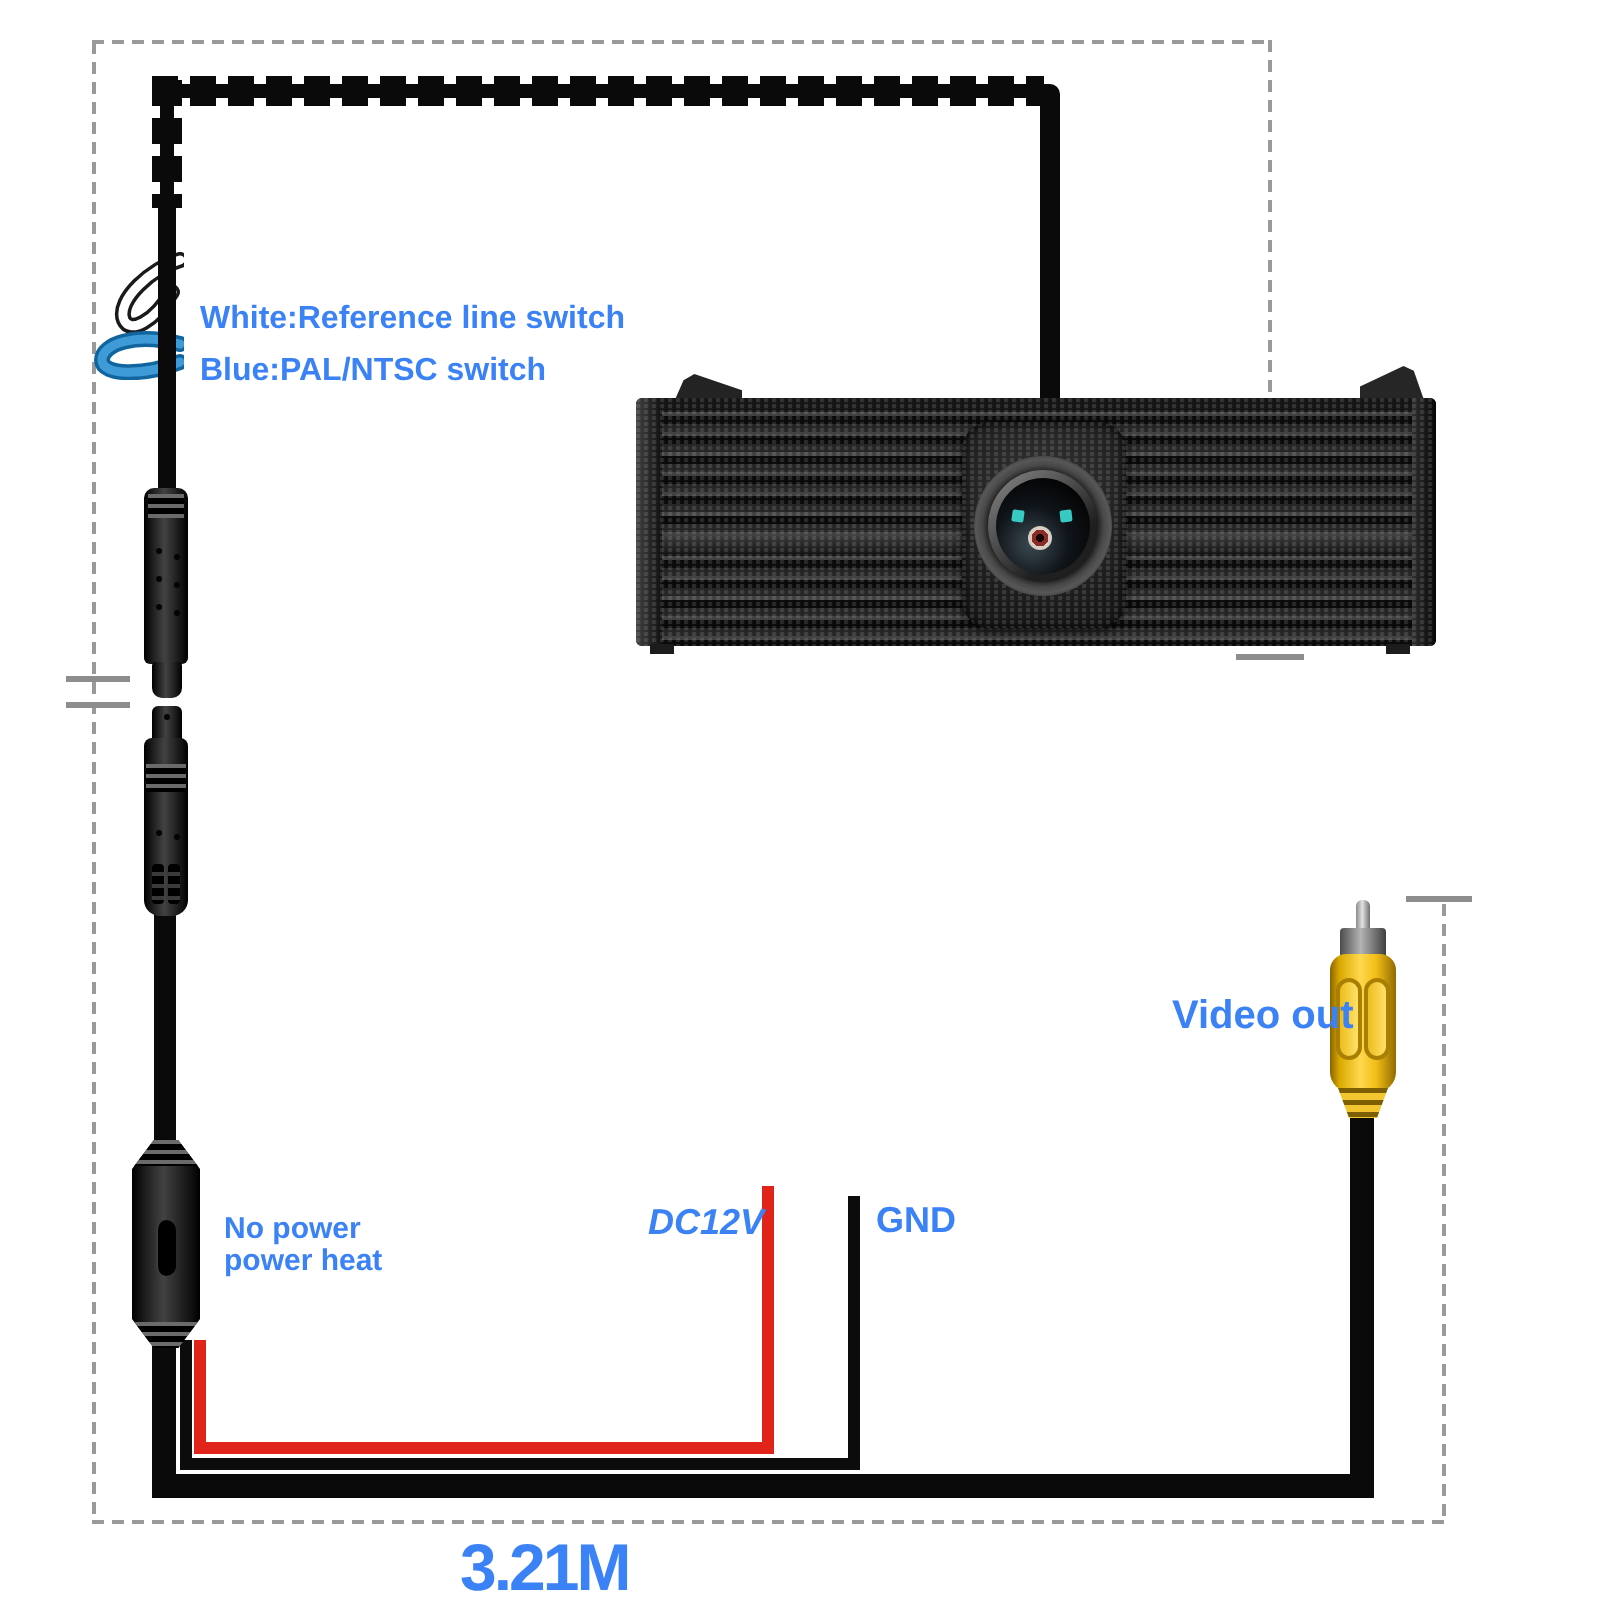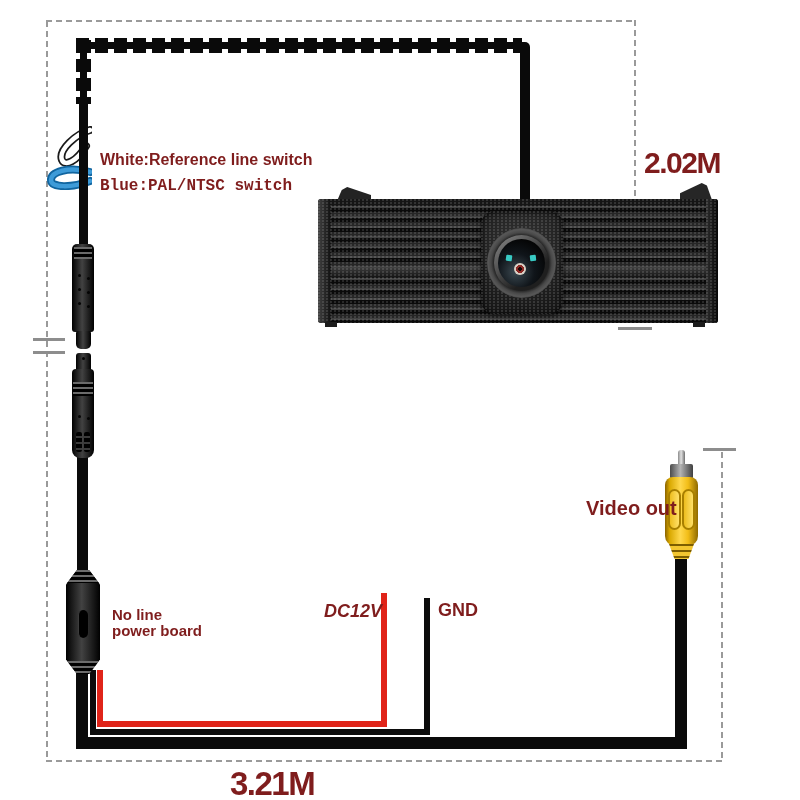--- a/index.html
+++ b/index.html
@@ -1,21 +1,21 @@
 <!DOCTYPE html>
 <html style="--cable: #0a0a0a; --dash: #9a9a9a; --wire-red: #e02419; --rca-yellow: #f7c22a; --switch-blue-loop: #3e9bd8; --lens-dot-cyan: #38c9c3;"><head>
 <meta charset="utf-8">
 <style>
   html,body{margin:0;padding:0;background:#fff;}
   #canvas{
     position:relative;width:800px;height:800px;background:#fff;overflow:hidden;
     font-family:"Liberation Sans","DejaVu Sans",sans-serif;color:#111;
   }
   .abs{position:absolute;}
-  .lbl{position:absolute;font-weight:700;white-space:nowrap;color:#7f1d1d;}
+  .lbl{position:absolute;font-weight:700;white-space:nowrap;color:#3b82f6;}
   
   .dash-h{height:2px;background:repeating-linear-gradient(90deg,var(--dash,#9a9a9a) 0 6px,transparent 6px 10px);}
   .dash-v{width:2px;background:repeating-linear-gradient(180deg,var(--dash,#9a9a9a) 0 6px,transparent 6px 10px);}
   .tick{height:3px;background:#8d8d8d;}
   
   .corr-h{background:
       repeating-linear-gradient(90deg,var(--cable,#0a0a0a) 0 13px,transparent 13px 19px),
       linear-gradient(var(--cable,#0a0a0a),var(--cable,#0a0a0a));
     background-size:100% 100%,100% 7px;background-position:0 0,0 4px;background-repeat:repeat,no-repeat;}
   .corr-v{background:
@@ -129,24 +129,23 @@
       <div class="abs" style="left:6px;top:17px;width:69px;height:70px;border-radius:50%;background:radial-gradient(circle,#0c0c0c 52%,#484848 62%,#575757 68%,#101010 84%,#2e2e2e);"></div>
       <div class="abs" style="left:13px;top:24px;width:55px;height:56px;border-radius:50%;background:linear-gradient(140deg,#8a8a8a,#1f1f1f 70%);"></div>
       <div class="abs" style="left:17px;top:28px;width:47px;height:48px;border-radius:50%;background:radial-gradient(circle at 38% 68%,#3c4a52 0%,#10151a 42%,#040404 78%);"></div>
       <div class="abs" style="left:25px;top:44px;width:6px;height:6px;border-radius:1px;background:var(--lens-dot-cyan,#38c9c3);transform:rotate(8deg);"></div>
       <div class="abs" style="left:49px;top:44px;width:6px;height:6px;border-radius:1px;background:var(--lens-dot-cyan,#38c9c3);transform:rotate(-6deg);"></div>
       <div class="abs" style="left:33px;top:52px;width:12px;height:12px;border-radius:50%;background:radial-gradient(circle,#140303 0 2px,#8c2a26 2px 4.2px,#d8cfc4 4.2px 6px);"></div>
     </div>
   </div>
 
   <div class="lbl" style="left:100px;top:151px;font-size:16px;">White:Reference line switch</div>
-  <div class="lbl" style="left:100px;top:177px;font-size:16px;font-family:Liberation Mono, monospace;">Blue:PAL/NTSC switch</div>
-  <div class="lbl" style="left:644px;top:146px;font-size:30px;letter-spacing:-1.5px;">2.02M</div>
+  <div class="lbl" style="left:100px;top:177px;font-size:16px;">Blue:PAL/NTSC switch</div>
   <div class="lbl" style="left:586px;top:497px;font-size:20px;">Video out</div>
   <div class="abs" style="left:112px;top:607px;">
-    <div class="lbl" style="position:static;font-size:15px;line-height:16px;">No line</div>
-    <div class="lbl" style="position:static;font-size:15px;line-height:16px;">power board</div>
+    <div class="lbl" style="position:static;font-size:15px;line-height:16px;">No power</div>
+    <div class="lbl" style="position:static;font-size:15px;line-height:16px;">power heat</div>
   </div>
   <div class="lbl" style="left:324px;top:601px;font-size:18px;font-style:italic;">DC12V</div>
   <div class="lbl" style="left:438px;top:600px;font-size:18px;">GND</div>
   <div class="lbl" style="left:230px;top:765px;font-size:33px;letter-spacing:-1.5px;">3.21M</div>
 
 </div>
 
 </body></html>

